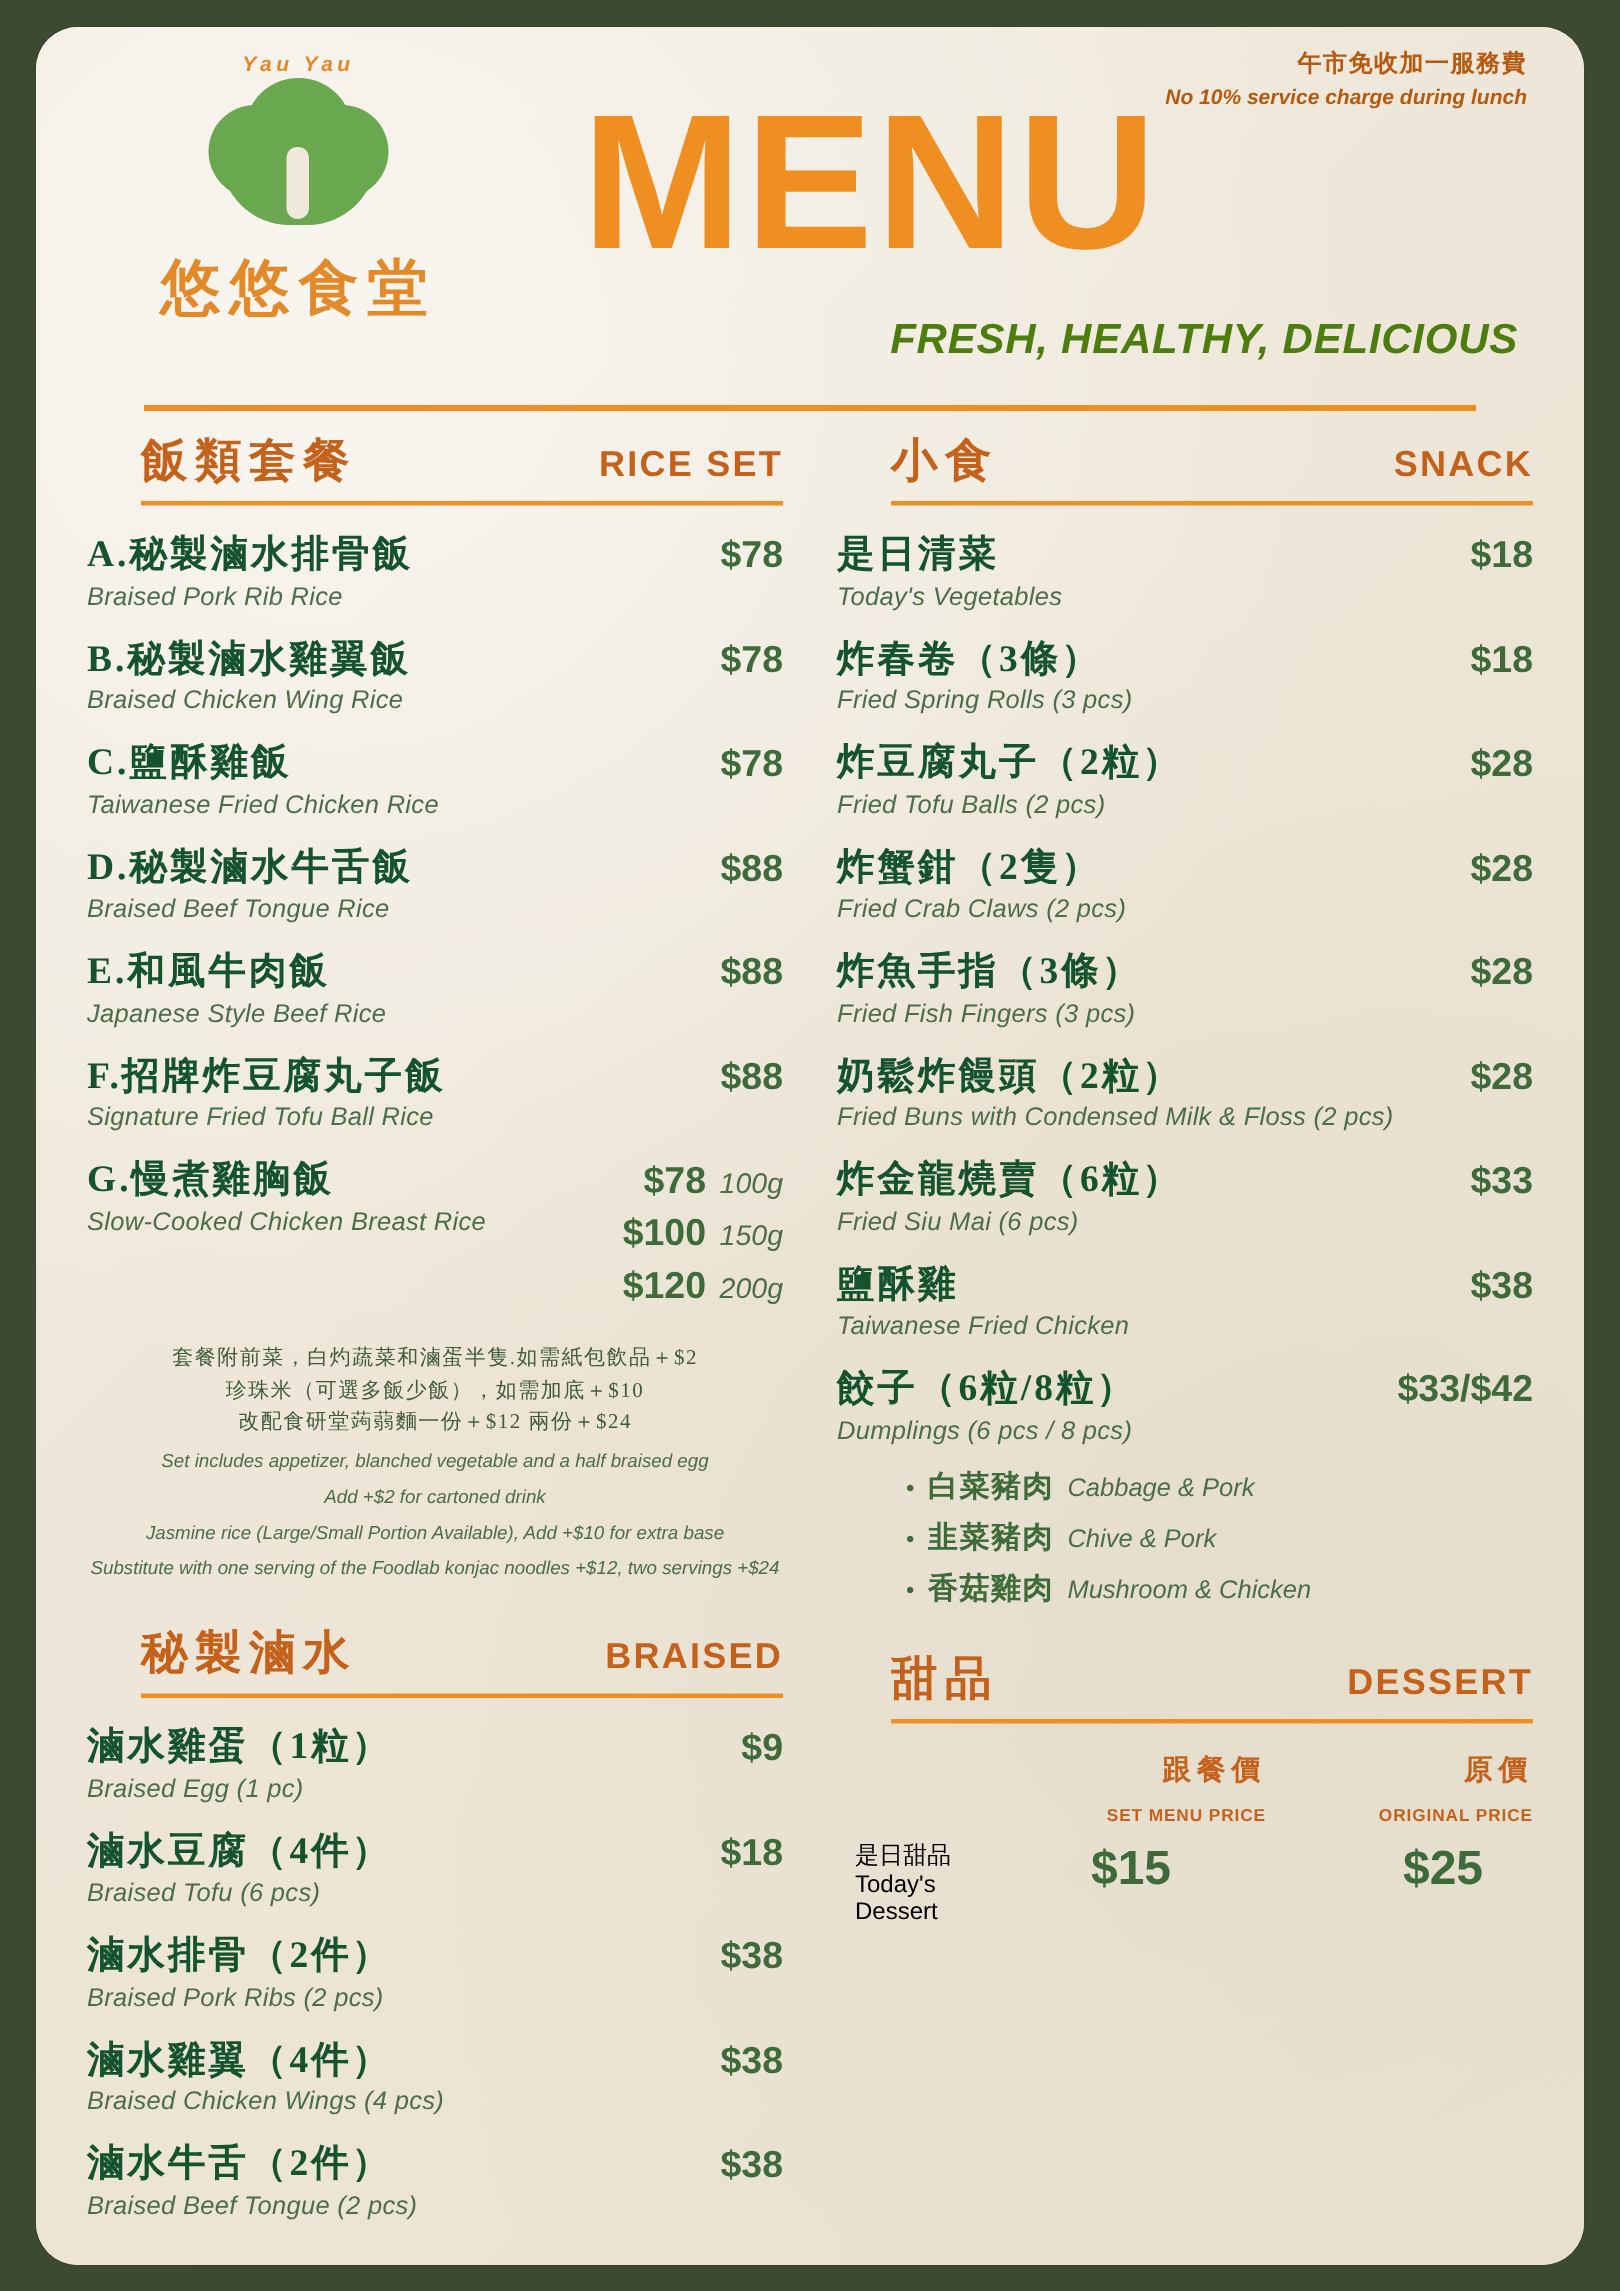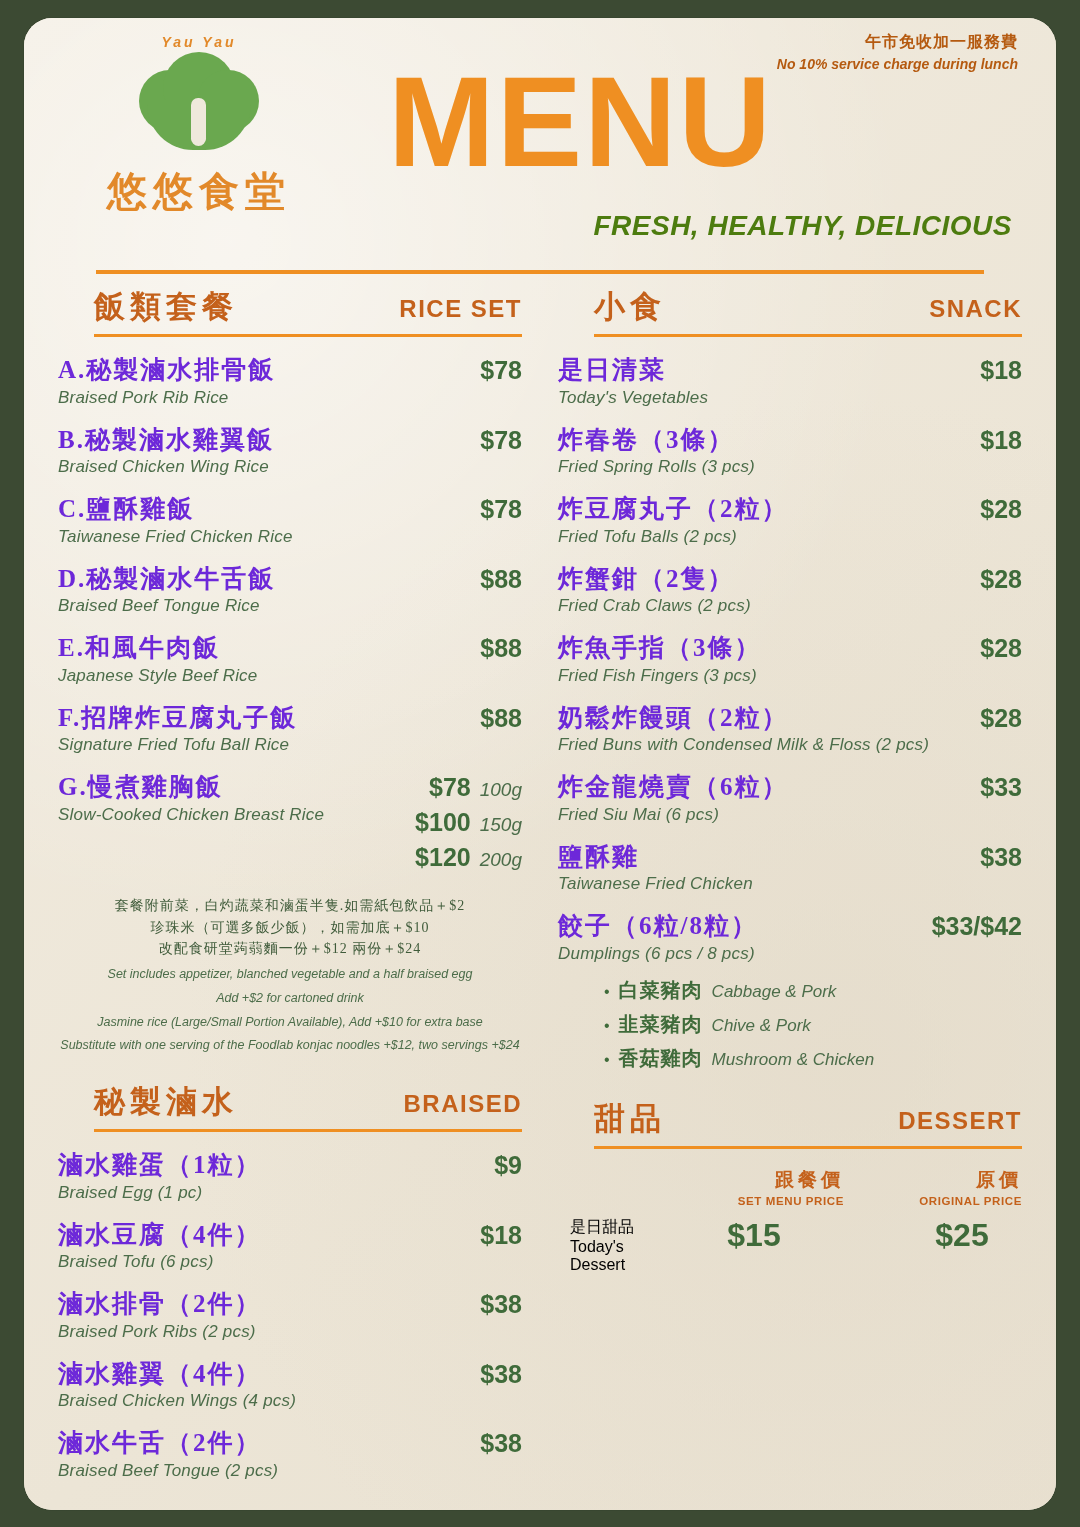--- a/index.html
+++ b/index.html
@@ -194,21 +194,21 @@
     display: flex;
     justify-content: space-between;
     align-items: flex-start;
     margin-bottom: 17px;
   }
   .item .names { flex: 1; padding-right: 10px; }
   .item .zh {
     font-family: "Liberation Serif", serif;
     font-weight: bold;
     font-size: 25px;
-    color: #6d28d9;
+    color: #14532d;
     letter-spacing: 2px;
     line-height: 1.18;
   }
   .item .en {
     font-size: 17px;
     font-style: italic;
     color: #4c6d4a;
     margin-top: 3px;
     letter-spacing: 0.2px;
   }
@@ -302,21 +302,21 @@
     font-weight: bold;
     font-size: 19px;
     color: #c4611b;
     letter-spacing: 4px;
   }
   .dessert-col-head .en {
     font-size: 11.5px;
     font-weight: bold;
     color: #c4611b;
     letter-spacing: 0.6px;
-    margin-top: 2px;
+    margin-top: 12px;
   }
   .dessert-row {
     display: flex;
     align-items: flex-start;
     margin-top: 10px;
     gap: 30px;
   }
   .dessert-row .names { flex: 1; padding-left: 12px; }
   .dessert-row .pcell {
     width: 120px;

